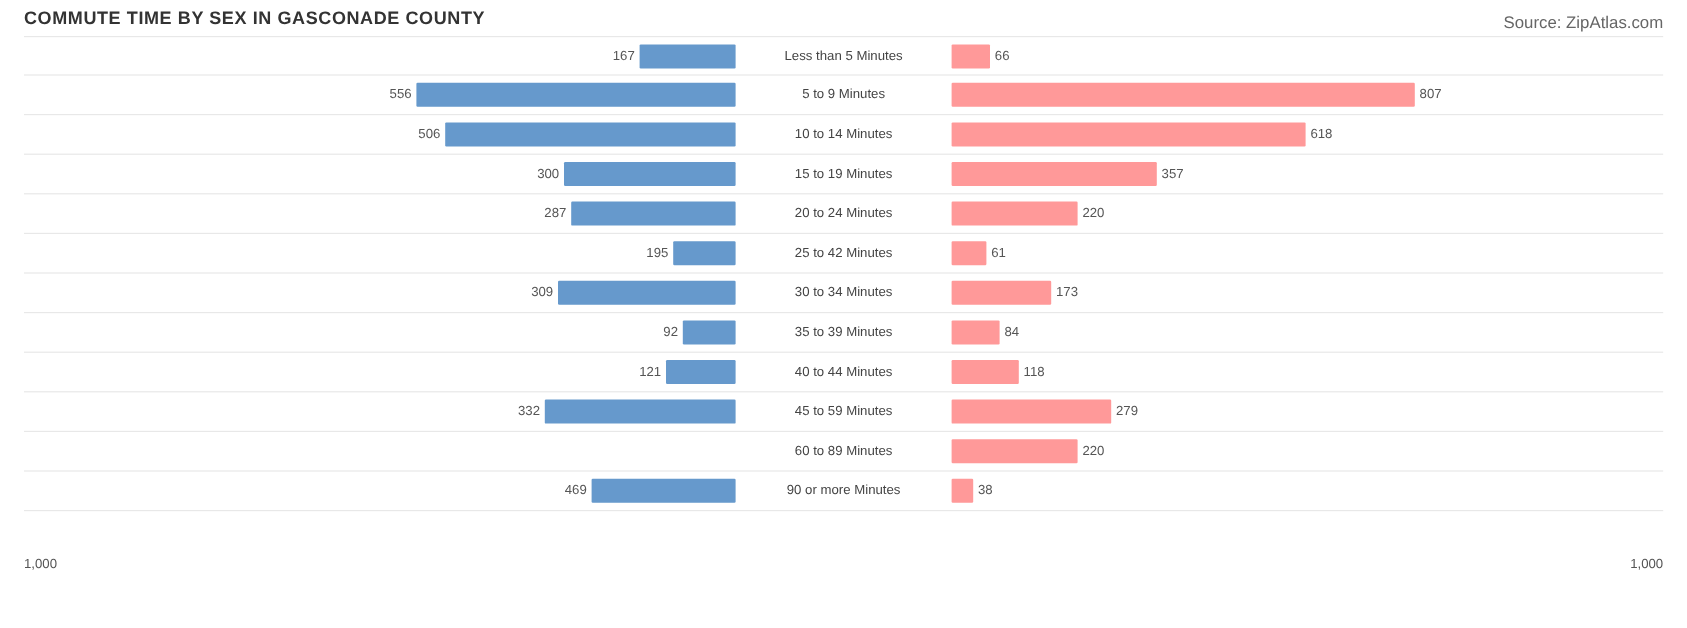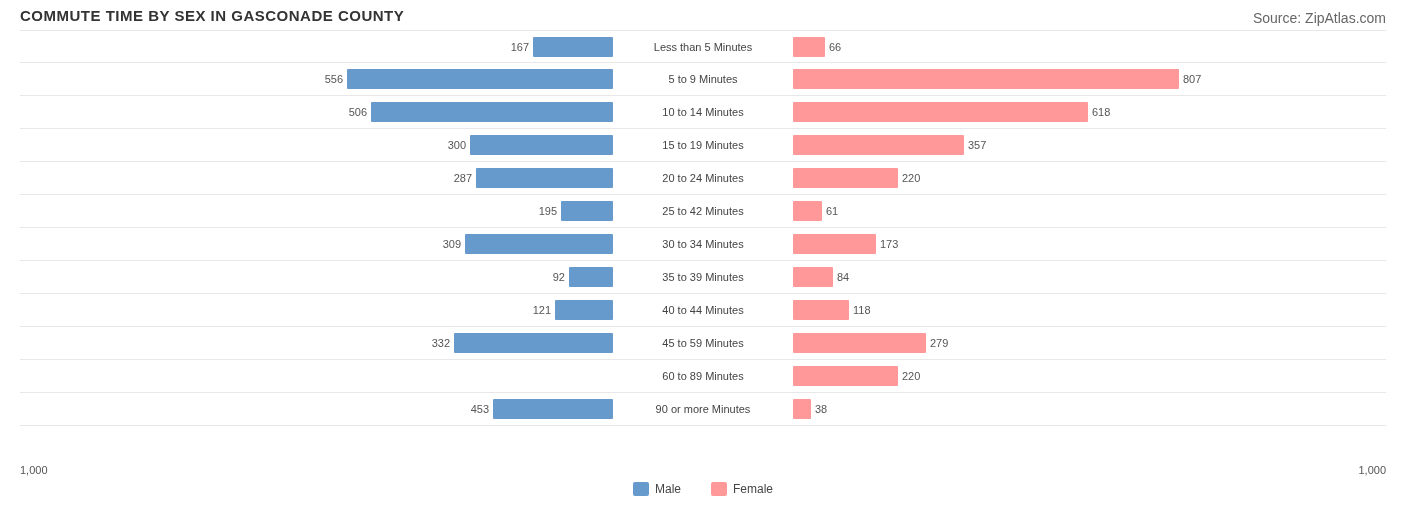--- a/index.html
+++ b/index.html
@@ -252,39 +252,29 @@
     </div>
       <div class="row">
       <span class="center-label">60 to 89 Minutes</span>
       <div class="right-side">
         <div class="bar-female" style="width:105px;"></div>
         <span class="right-value">220</span>
       </div>
     </div>
       <div class="row">
       <div class="left-side">
-        <span class="left-value">453</span>
+        <span class="left-value">469</span>
         <div class="bar-male" style="width:120px;"></div>
       </div>
       <span class="center-label">90 or more Minutes</span>
       <div class="right-side">
         <div class="bar-female" style="width:18px;"></div>
         <span class="right-value">38</span>
       </div>
     </div>
     </div>
 
   <div class="axis-row">
     <span class="axis-label">1,000</span>
     <span class="axis-label">1,000</span>
   </div>
 
-  <div class="legend">
-    <div class="legend-item">
-      <div class="legend-color" id="legend-male-color" style="background: rgb(102, 153, 204);"></div>
-      <span>Male</span>
-    </div>
-    <div class="legend-item">
-      <div class="legend-color" id="legend-female-color" style="background: rgb(255, 153, 153);"></div>
-      <span>Female</span>
-    </div>
-  </div>
 </div>
 
 </body></html>

